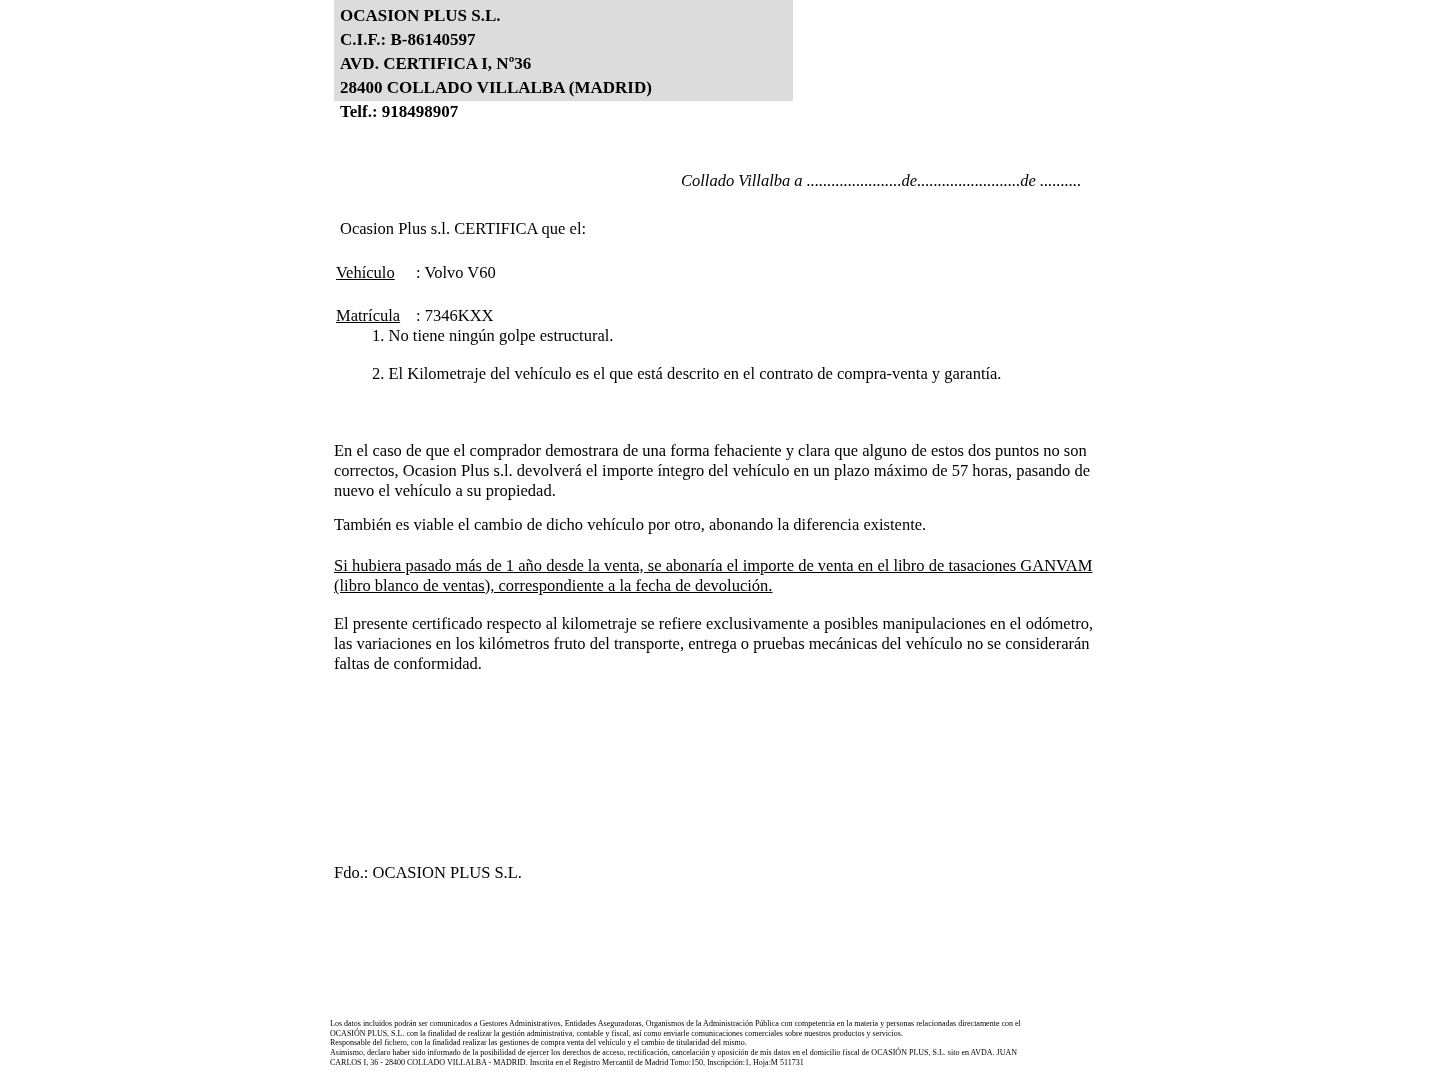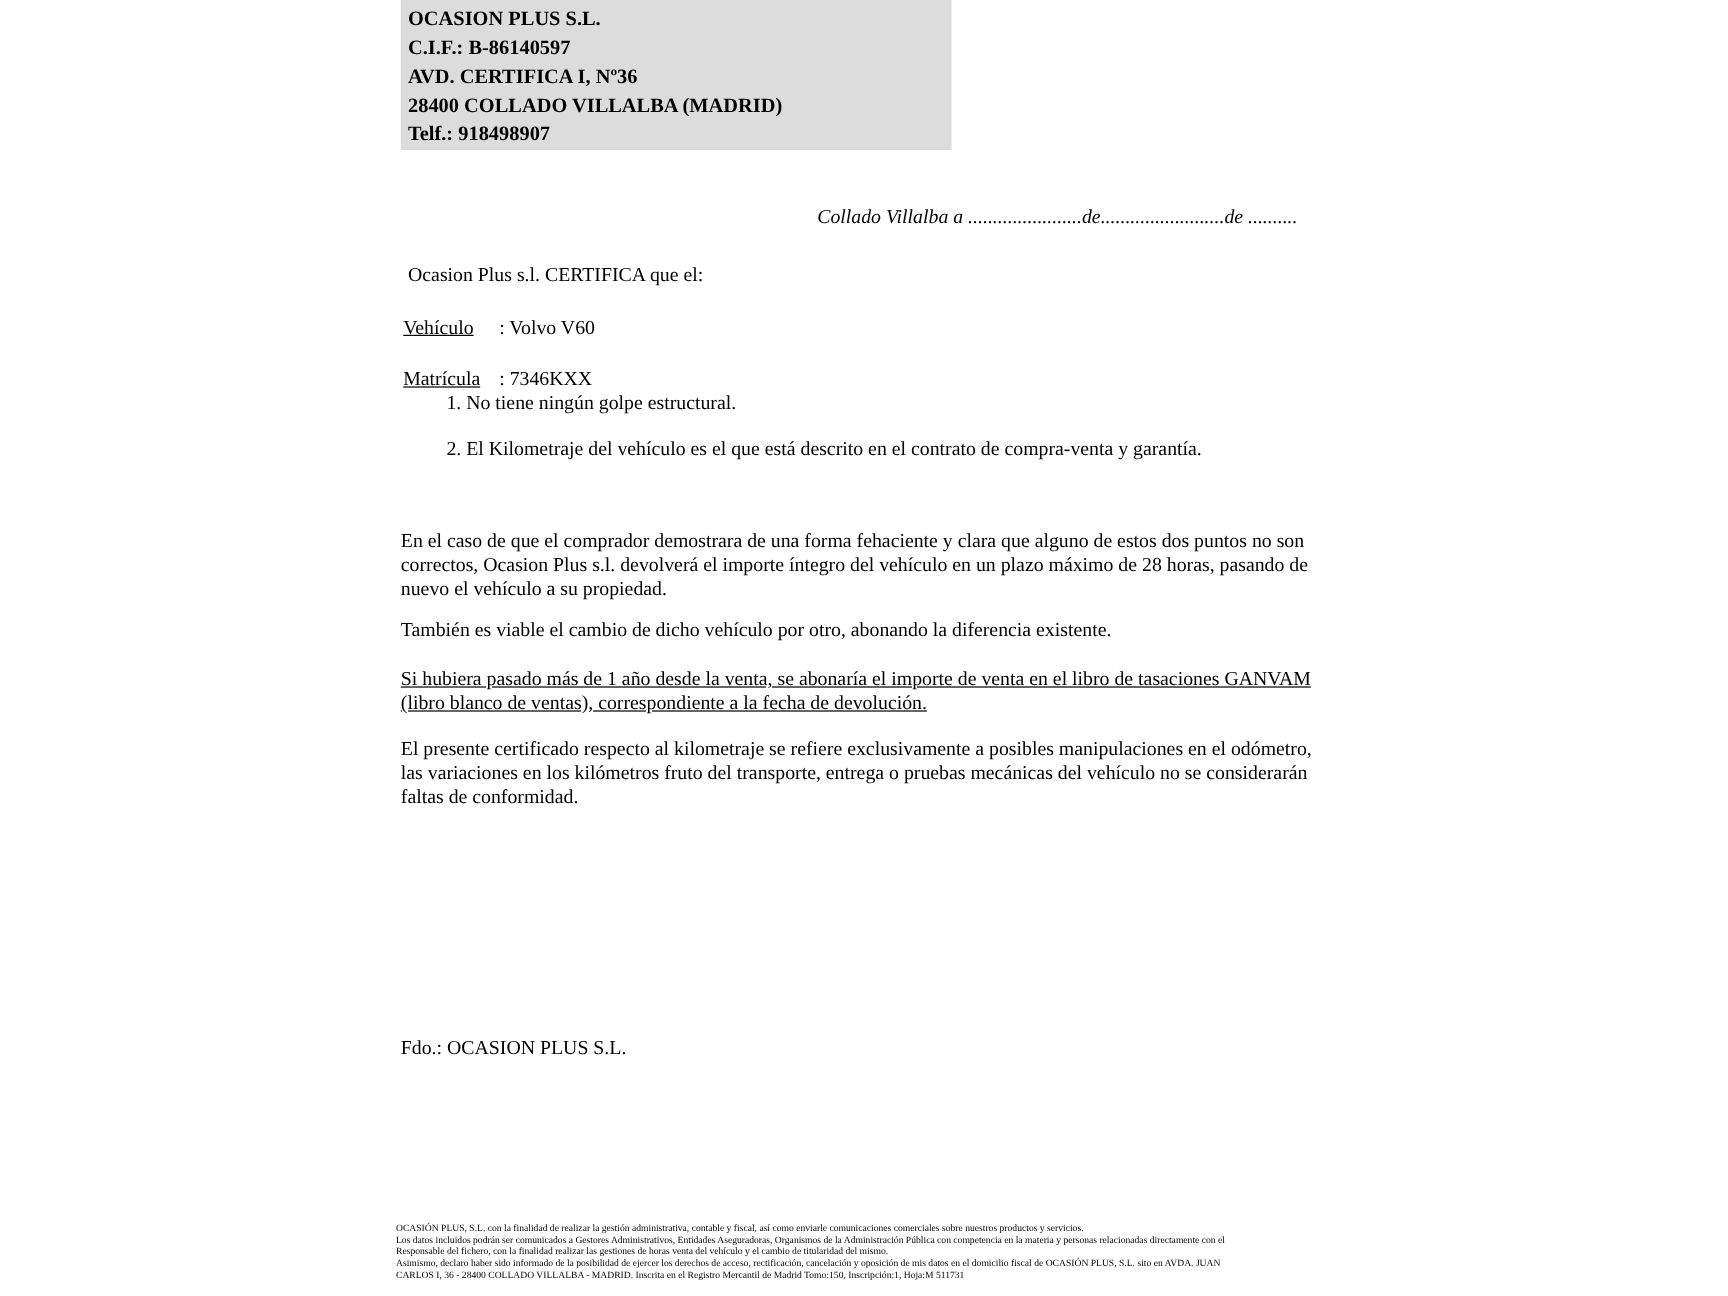--- a/index.html
+++ b/index.html
@@ -13,21 +13,21 @@
     position: relative;
     overflow: hidden;
     font-family: "Liberation Serif", "DejaVu Serif", serif;
     color: #000000;
   }
   .header-box {
     position: absolute;
     left: 334px;
     top: 0;
     width: 459px;
-    height: 125px;
+    height: 101px;
     background: #dcdcdc;
     box-sizing: border-box;
     padding: 4px 0 0 6px;
   }
   .header-box .hb-line {
     font-size: 17px;
     line-height: 24px;
     font-weight: bold;
     white-space: nowrap;
   }
@@ -109,26 +109,26 @@
     <span class="label-wrap"><span class="label-underline">Vehículo</span></span><span>: Volvo V60</span>
   </div>
   <div class="cert-row">
     <span class="label-wrap"><span class="label-underline">Matrícula</span></span><span>: 7346KXX</span>
   </div>
 </div>
 
 <div class="point" style="top: 326px;">1. No tiene ningún golpe estructural.</div>
 <div class="point" style="top: 364px;">2. El Kilometraje del vehículo es el que está descrito en el contrato de compra-venta y garantía.</div>
 
-<div class="para" style="top: 441px;">En el caso de que el comprador demostrara de una forma fehaciente y clara que alguno de estos dos puntos no son correctos, Ocasion Plus s.l. devolverá el importe íntegro del vehículo en un plazo máximo de 28 horas, pasando de nuevo el vehículo a su propiedad.</div>
+<div class="para" style="top: 441px;">En el caso de que el comprador demostrara de una forma fehaciente y clara que alguno de estos dos puntos no son correctos, Ocasion Plus s.l. devolverá el importe íntegro del vehículo en un plazo máximo de 57 horas, pasando de nuevo el vehículo a su propiedad.</div>
 <div class="para" style="top: 515px;">También es viable el cambio de dicho vehículo por otro, abonando la diferencia existente.</div>
 <div class="para" style="top: 556px; text-decoration: underline;">Si hubiera pasado más de 1 año desde la venta, se abonaría el importe de venta en el libro de tasaciones GANVAM (libro blanco de ventas), correspondiente a la fecha de devolución.</div>
 <div class="para" style="top: 614px;">El presente certificado respecto al kilometraje se refiere exclusivamente a posibles manipulaciones en el odómetro, las variaciones en los kilómetros fruto del transporte, entrega o pruebas mecánicas del vehículo no se considerarán faltas de conformidad.</div>
 
 <div class="signature">Fdo.: OCASION PLUS S.L.</div>
 
 <div class="legal-footer">
+  <div class="lf-line">Los datos incluidos podrán ser comunicados a Gestores Administrativos, Entidades Aseguradoras, Organismos de la Administración Pública con competencia en la materia y personas relacionadas directamente con el</div>
   <div class="lf-line">OCASIÓN PLUS, S.L. con la finalidad de realizar la gestión administrativa, contable y fiscal, así como enviarle comunicaciones comerciales sobre nuestros productos y servicios.</div>
-  <div class="lf-line">Los datos incluidos podrán ser comunicados a Gestores Administrativos, Entidades Aseguradoras, Organismos de la Administración Pública con competencia en la materia y personas relacionadas directamente con el</div>
-  <div class="lf-line">Responsable del fichero, con la finalidad realizar las gestiones de horas venta del vehículo y el cambio de titularidad del mismo.</div>
+  <div class="lf-line">Responsable del fichero, con la finalidad realizar las gestiones de compra venta del vehículo y el cambio de titularidad del mismo.</div>
   <div class="lf-line">Asimismo, declaro haber sido informado de la posibilidad de ejercer los derechos de acceso, rectificación, cancelación y oposición de mis datos en el domicilio fiscal de OCASIÓN PLUS, S.L. sito en AVDA. JUAN</div>
   <div class="lf-line">CARLOS I, 36 - 28400 COLLADO VILLALBA - MADRID. Inscrita en el Registro Mercantil de Madrid Tomo:150, Inscripción:1, Hoja:M 511731</div>
 </div>
 
 </body></html>

